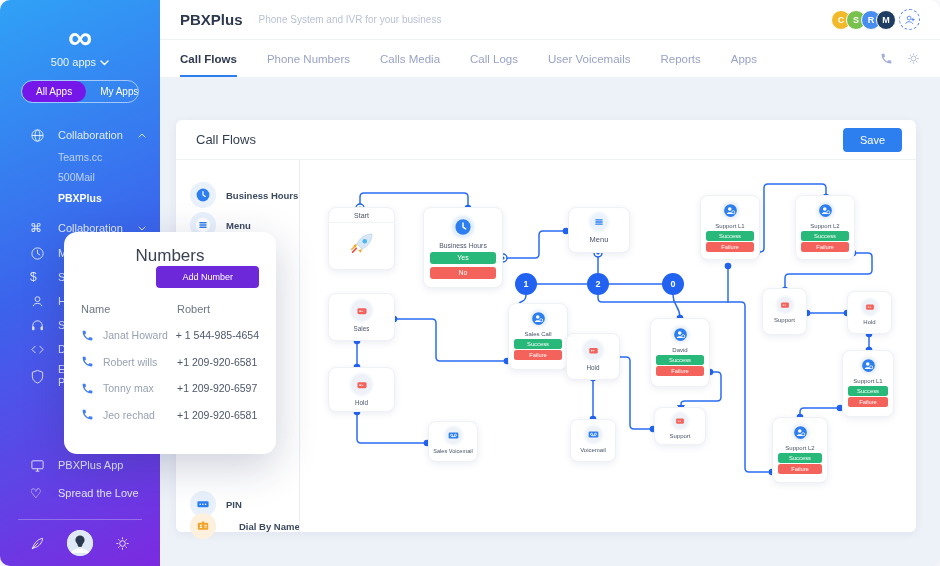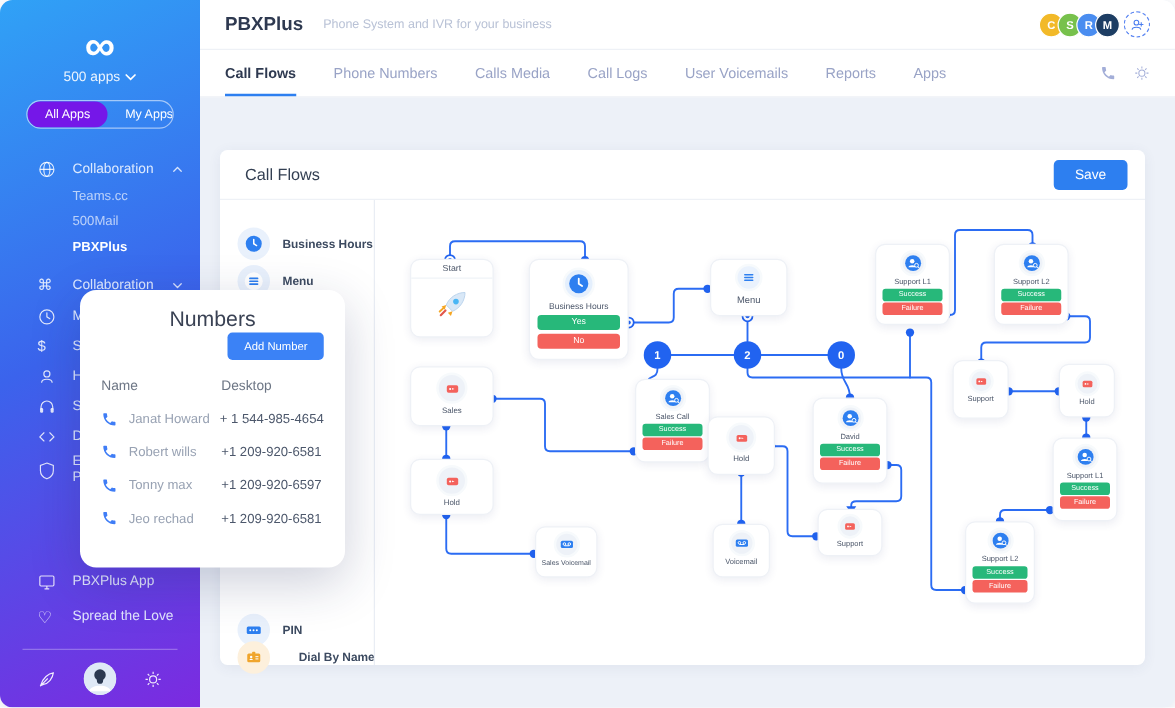--- a/index.html
+++ b/index.html
@@ -80,22 +80,22 @@
   .ok { background:#27b87a; } .bad { background:#f4625c; }
   .npill.big { width:calc(100% - 12px); font-size:7px; padding:2.8px 0; margin-top:2.5px; border-radius:3px; }
   .digit { position:absolute; width:22px; height:22px; border-radius:50%; background:#2163f0; color:#fff;
     font-size:9px; font-weight:bold; display:flex; align-items:center; justify-content:center; cursor:grab; }
 
   
   .popup { position:absolute; left:64px; top:232px; width:212px; min-height:222px; background:#fff;
     border-radius:13px; box-shadow:0 12px 40px rgba(30,40,90,.22); z-index:60; padding:14px 17px 16px; }
   .pop-hd { display:flex; align-items:center;flex-direction:column; }
   .pop-title { font-size:17px; color:#3a4254; }
-  .add-btn { margin-left:auto; background:#3b82f6; color:#fff; font-size:9px; border:none;
-    border-radius:4px; padding:6px 13px; cursor:pointer; }
+  .add-btn { margin-left:auto; background:#6d28d9; color:#fff; font-size:9px; border:none;
+    border-radius:4px; padding:6px 26px; cursor:pointer; }
   .pop-cols { display:flex; margin-top:15px; font-size:11px; color:#6d7685; }
   .pop-cols .c1 { width:96px; } 
   .pop-row { display:flex; align-items:center; margin-top:13.5px; }
   .pop-row .ph { width:13px; height:13px; margin-right:9px; flex:0 0 13px; cursor:pointer; }
   .pop-row .nm { width:74px; font-size:10.5px; color:#98a2b3; }
   .pop-row .no { font-size:10.5px; color:#4c576b; white-space:nowrap; }
 </style>
 </head>
 <body>
 
@@ -583,21 +583,21 @@
     </div>
   </div>
 
   <div class="popup">
     <div class="pop-hd">
       <span class="pop-title">Numbers</span>
       <button class="add-btn">Add Number</button>
     </div>
     <div class="pop-cols">
       <span class="c1">Name</span>
-      <span>Desktop</span>
+      <span>Robert</span>
     </div>
     <div class="pop-row">
       <svg class="ph" viewBox="0 0 24 24">
           <path d="M6.6 10.8c1.4 2.8 3.8 5.1 6.6 6.6l2.2-2.2c.3-.3.7-.4 1-.2 1.1.4 2.3.6 3.6.6.6 0 1 .4 1 1V20c0 .6-.4 1-1 1C10.4 21 3 13.6 3 4c0-.6.4-1 1-1h3.5c.6 0 1 .4 1 1 0 1.2.2 2.4.6 3.6.1.3 0 .7-.2 1l-2.3 2.2z" fill="#3f7df6"></path>
         </svg>
       <span class="nm">Janat Howard</span>
       <span class="no">+ 1 544-985-4654</span>
     </div>
     <div class="pop-row">
       <svg class="ph" viewBox="0 0 24 24">

